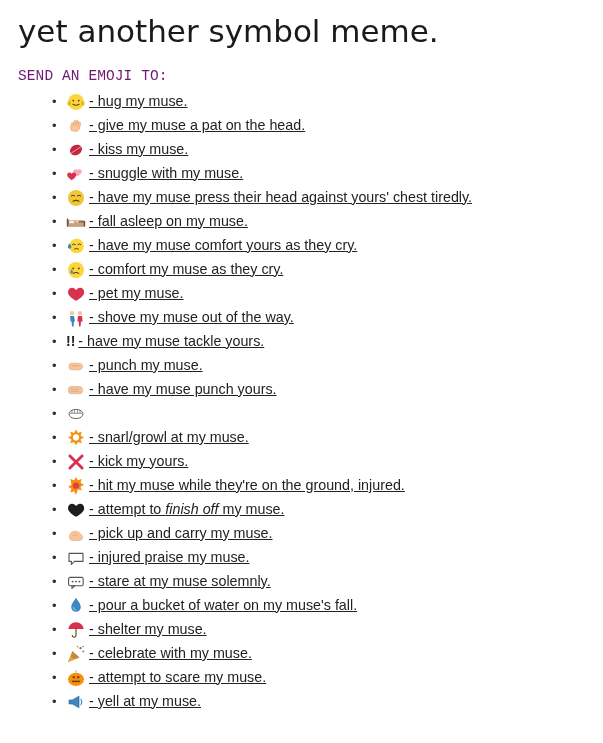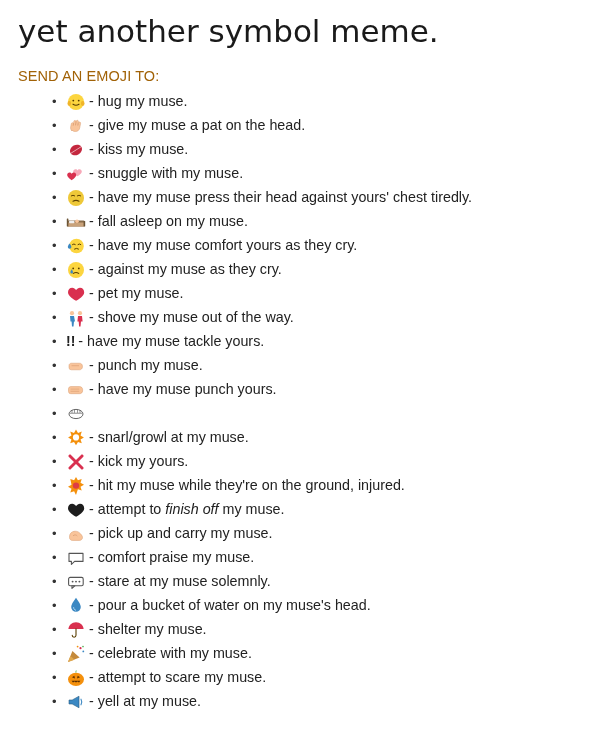--- a/index.html
+++ b/index.html
@@ -25,23 +25,24 @@
     font-family: "DejaVu Sans", sans-serif;
     font-size: 31px;
     font-weight: 400;
     color: #1a1a1a;
     letter-spacing: 0px;
     line-height: 1.15;
     margin: 2px 0 0 2px;
   }
   .subtitle {
     font-size: 14.5px;
-    color: #a16207;
+    color: #701a75;
     margin: 18px 0 6px 2px;
     letter-spacing: 0.1px;
+    font-family: Liberation Mono, monospace;
   }
   ul.meme-list {
     list-style: none;
     margin: 0;
     padding: 0 0 0 36px;
   }
   ul.meme-list > li {
     display: flex;
     align-items: flex-start;
     font-size: 14.3px;
@@ -64,20 +65,21 @@
     height: 20px;
     margin-top: 2px;
     margin-right: 3px;
     display: inline-block;
     position: relative;
   }
   .emoji svg { display: block; }
   .txt {
     line-height: 22px;
     white-space: nowrap;
+    text-decoration: underline;
   }
   .txt i { font-style: italic; }
   .nonemoji {
     flex: 0 0 auto;
     margin-right: 3px;
     line-height: 22px;
     font-weight: 700;
     font-size: 14px;
     color: #222;
   }
@@ -187,21 +189,21 @@
       <span class="bullet">•</span>
       <span class="emoji">
         <svg width="20" height="20" viewBox="0 0 20 20">
             <circle cx="10" cy="10" r="8" fill="#fcd53f"></circle>
             <circle cx="7.2" cy="8.4" r="0.9" fill="#5a3e00"></circle>
             <circle cx="12.8" cy="8.4" r="0.9" fill="#5a3e00"></circle>
             <path d="M7.3 13.4q2.7-1.8 5.4 0" stroke="#5a3e00" stroke-width="1.1" fill="none" stroke-linecap="round"></path>
             <path d="M5.7 9.3c.9 1.5 1.3 2.3 1.3 2.9a1.3 1.3 0 1 1-2.6 0c0-.6.4-1.4 1.3-2.9z" fill="#3b88c3"></path>
           </svg>
       </span>
-      <span class="txt">- against my muse as they cry.</span>
+      <span class="txt">- comfort my muse as they cry.</span>
     </li>
 
     <li>
       <span class="bullet">•</span>
       <span class="emoji">
         <svg width="20" height="20" viewBox="0 0 20 20">
             <path d="M14 3.8c-1.6 0-3 1-3.9 2.3C9.2 4.8 7.8 3.8 6.2 3.8 3.7 3.8 2 5.8 2 8.2c0 4 5.7 7 8.1 8.6C12.5 15.2 18.2 12.2 18.2 8.2c0-2.4-1.7-4.4-4.2-4.4z" fill="#d9304f"></path>
           </svg>
       </span>
       <span class="txt">- pet my muse.</span>
@@ -313,21 +315,21 @@
       <span class="txt">- pick up and carry my muse.</span>
     </li>
 
     <li>
       <span class="bullet">•</span>
       <span class="emoji">
         <svg width="20" height="20" viewBox="0 0 20 20">
             <path d="M3 5.4h14v8H8.6l-3.2 3v-3H3z" fill="#fff" stroke="#555" stroke-width="1.1" stroke-linejoin="round"></path>
           </svg>
       </span>
-      <span class="txt">- comfort praise my muse.</span>
+      <span class="txt">- injured praise my muse.</span>
     </li>
 
     <li>
       <span class="bullet">•</span>
       <span class="emoji">
         <svg width="20" height="20" viewBox="0 0 20 20">
             <rect x="2.6" y="5.4" width="14.6" height="8.4" rx="1.6" fill="#fff" stroke="#555" stroke-width="1.1"></rect>
             <path d="M6 13.8v2.6l2.8-2.6z" fill="#fff" stroke="#555" stroke-width="1.1" stroke-linejoin="round"></path>
             <circle cx="6.6" cy="9.6" r="0.95" fill="#555"></circle>
             <circle cx="10" cy="9.6" r="0.95" fill="#555"></circle>
@@ -338,21 +340,21 @@
     </li>
 
     <li>
       <span class="bullet">•</span>
       <span class="emoji">
         <svg width="20" height="20" viewBox="0 0 20 20">
             <path d="M10 1.8c3 4.2 4.8 7 4.8 9.2A4.8 4.8 0 0 1 5.2 11c0-2.2 1.8-5 4.8-9.2z" fill="#3b88c3"></path>
             <path d="M7.6 11.6c0 1.3.9 2.3 2 2.6" stroke="#bfe0f5" stroke-width="0.9" fill="none" stroke-linecap="round"></path>
           </svg>
       </span>
-      <span class="txt">- pour a bucket of water on my muse's head.</span>
+      <span class="txt">- pour a bucket of water on my muse's fall.</span>
     </li>
 
     <li>
       <span class="bullet">•</span>
       <span class="emoji">
         <svg width="20" height="20" viewBox="0 0 20 20">
             <path d="M10 2.2c4.2 0 7.4 3.1 7.6 6.7H2.4C2.6 5.3 5.8 2.2 10 2.2z" fill="#d9304f"></path>
             <path d="M10 8.9v6.4a1.9 1.9 0 0 1-3.8 0" stroke="#5a3e00" stroke-width="1.1" fill="none" stroke-linecap="round"></path>
           </svg>
       </span>

